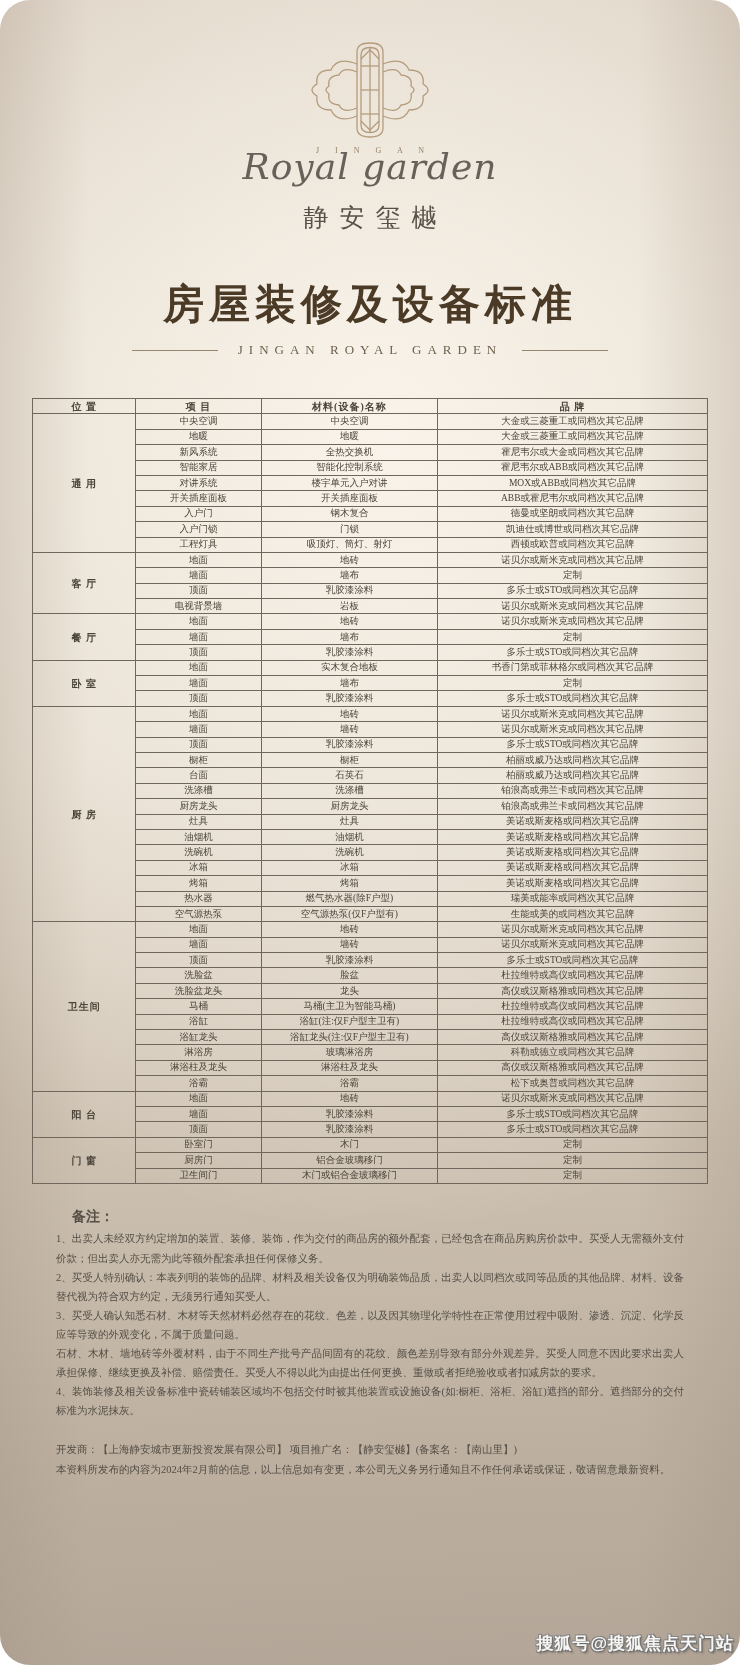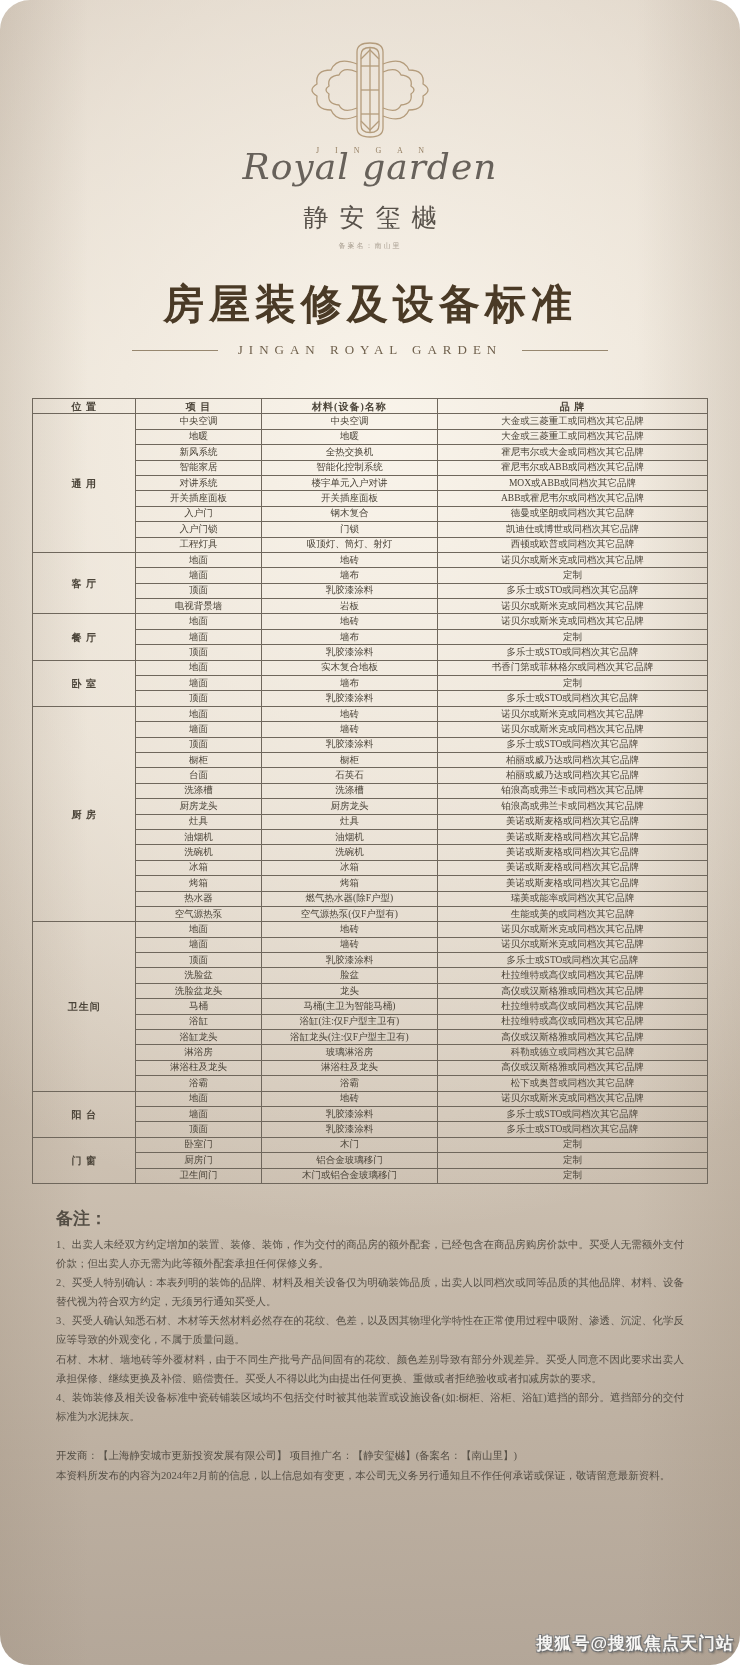--- a/index.html
+++ b/index.html
@@ -46,21 +46,21 @@
     letter-spacing:11px;text-indent:11px;margin-top:14px;
   }
   .filing-sub{
     font-size:7px;color:#a79d8f;letter-spacing:2px;margin-top:7px;
   }
 
   
   .doc-title{
     text-align:center;
     font-size:41px;font-weight:700;color:var(--title-brown);
-    letter-spacing:5px;margin-top:26px;
+    letter-spacing:5px;margin-top:43px;
   }
   .subtitle-row{
     display:flex;align-items:center;justify-content:center;
     gap:20px;margin-top:10px;
   }
   .subtitle-row .rule{display:block;width:86px;height:1px;background:#97876f;}
   .doc-subtitle{
     font-size:13px;letter-spacing:6px;color:#6e5f4b;white-space:nowrap;
   }
 
@@ -78,21 +78,21 @@
   }
   table.spec th{font-weight:700;font-size:10px;letter-spacing:1px;}
   table.spec td.loc{font-weight:700;font-size:10px;letter-spacing:1px;}
   col.c-loc{width:15.3%;}
   col.c-item{width:18.6%;}
   col.c-mat{width:26.1%;}
   col.c-brand{width:40%;}
 
   
   .notes{width:628px;margin:20px auto 0;font-size:10.5px;line-height:1.82;color:#544e45;}
-  .notes .notes-title{font-weight:700;font-size:17px;}
+  .notes .notes-title{font-weight:700;font-size:14px;margin-left:16px;}
   .notes p{text-align:justify;}
 
   .footer{width:628px;margin:20px auto 0;font-size:10.5px;line-height:1.9;color:#544e45;}
 
   
   .watermark{
     position:absolute;right:6px;bottom:10px;
     font-family:Liberation Sans, sans-serif;
     font-size:17px;font-weight:700;color:var(--wm);
     text-shadow:
@@ -123,21 +123,20 @@
           <path d="M62 24 Q42 16 36 30 Q20 30 22 44 Q12 50 22 56 Q20 70 36 70 Q42 84 62 76"></path>
           <path d="M62 32 Q48 26 44 35 Q32 36 34 46 Q28 50 34 54 Q32 64 44 65 Q48 74 62 68"></path>
 
           <path d="M88 24 Q108 16 114 30 Q130 30 128 44 Q138 50 128 56 Q130 70 114 70 Q108 84 88 76"></path>
           <path d="M88 32 Q102 26 106 35 Q118 36 116 46 Q122 50 116 54 Q118 64 106 65 Q102 74 88 68"></path>
         </g>
       </svg>
       <div class="jingan-line">J I N G   A N</div>
       <div class="script-name">Royal garden</div>
       <div class="cn-name">静安玺樾</div>
-      <div class="filing-sub">备案名：南山里</div>
     </div>
 
     <h1 class="doc-title">房屋装修及设备标准</h1>
     <div class="subtitle-row">
       <span class="rule"></span>
       <span class="doc-subtitle">JINGAN ROYAL GARDEN</span>
       <span class="rule"></span>
     </div>
 
     <div class="table-wrap">

